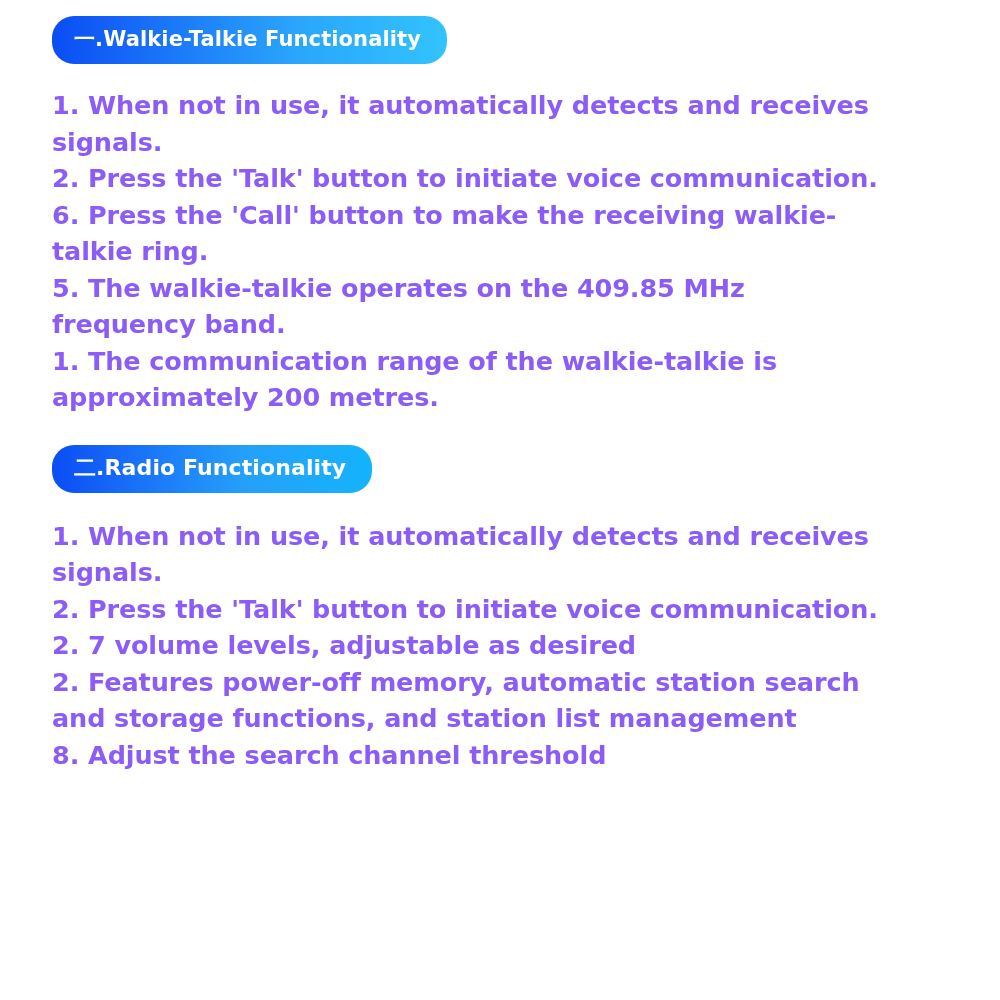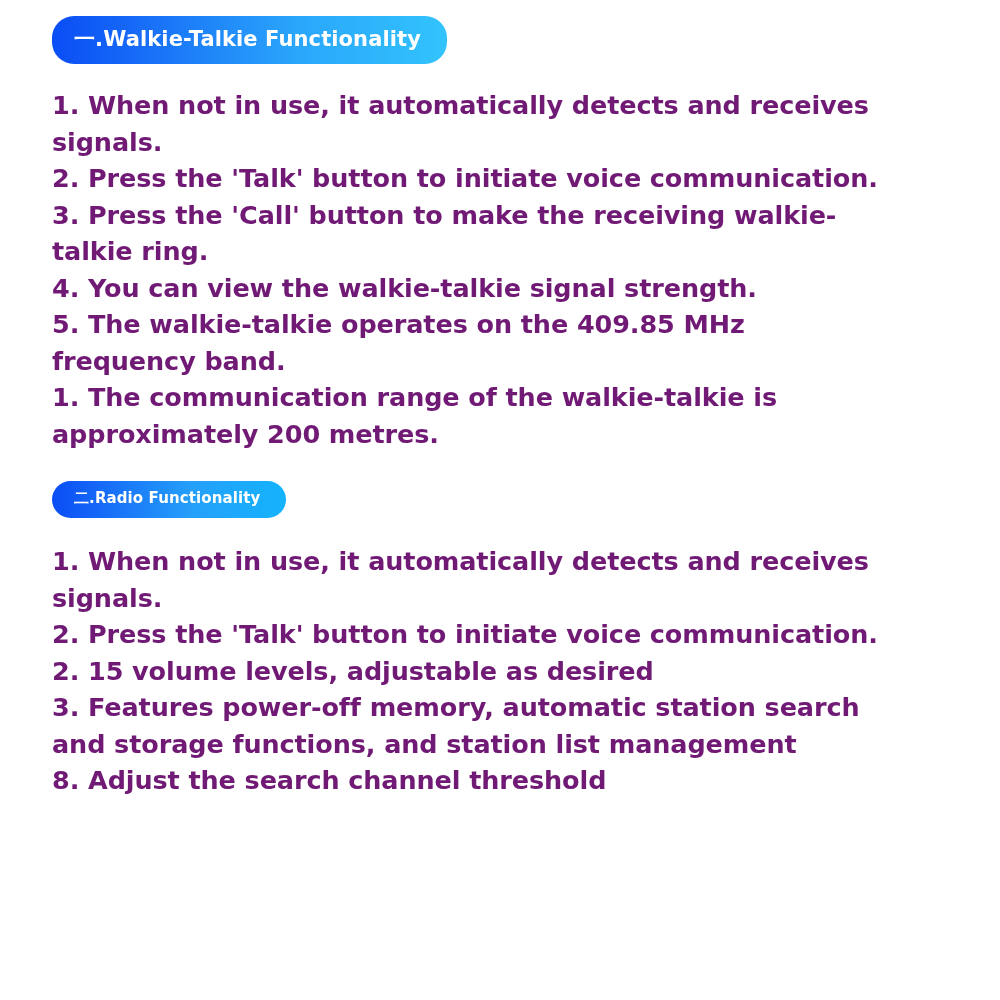--- a/index.html
+++ b/index.html
@@ -35,33 +35,33 @@
   }
   .section-header.first {
     margin-top: 16px;
     padding: 9px 26px 11px 22px;
     font-size: 21px;
     background: linear-gradient(90deg, #0a4df5 0%, #1566f7 18%, #2aa6fb 62%, #32c3fd 100%);
   }
   .section-header.second {
     margin-top: 29px;
     padding: 8px 26px 10px 22px;
-    font-size: 15px;
+    font-size: 22px;
     background: linear-gradient(90deg, #0a4df5 0%, #1566f7 18%, #25a0fa 60%, #14b3fd 100%);
   }
   .header-index {
     font-weight: bold;
   }
   .body-text {
     margin: 0;
     padding: 0 46px 0 52px;
     font-size: 25.5px;
     line-height: 36.5px;
     font-weight: bold;
-    color: #701a75;
+    color: #8b5cf6;
     letter-spacing: -0.1px;
   }
   .body-text.first {
     margin-top: 23px;
   }
   .body-text.second {
     margin-top: 25px;
   }
   .line {
     display: block;
@@ -72,33 +72,32 @@
 
 <div class="page">
 
   <div class="section">
     <div class="section-header first">
       <span class="header-index">一.</span><span>Walkie-Talkie Functionality</span>
     </div>
     <p class="body-text first">
         <span class="line">1. When not in use, it automatically detects and receives signals.</span>
         <span class="line">2. Press the 'Talk' button to initiate voice communication.</span>
-        <span class="line">3. Press the 'Call' button to make the receiving walkie-talkie ring.</span>
-        <span class="line">4. You can view the walkie-talkie signal strength.</span>
+        <span class="line">6. Press the 'Call' button to make the receiving walkie-talkie ring.</span>
         <span class="line">5. The walkie-talkie operates on the 409.85 MHz frequency band.</span>
         <span class="line">1. The communication range of the walkie-talkie is approximately 200 metres.</span>
       </p>
   </div>
 
   <div class="section">
     <div class="section-header second">
       <span class="header-index">二.</span><span>Radio Functionality</span>
     </div>
     <p class="body-text second">
         <span class="line">1. When not in use, it automatically detects and receives signals.</span>
         <span class="line">2. Press the 'Talk' button to initiate voice communication.</span>
-        <span class="line">2. 15 volume levels, adjustable as desired</span>
-        <span class="line">3. Features power-off memory, automatic station search and storage functions, and station list management</span>
+        <span class="line">2. 7 volume levels, adjustable as desired</span>
+        <span class="line">2. Features power-off memory, automatic station search and storage functions, and station list management</span>
         <span class="line">8. Adjust the search channel threshold</span>
       </p>
   </div>
 
 </div>
 
 </body></html>

